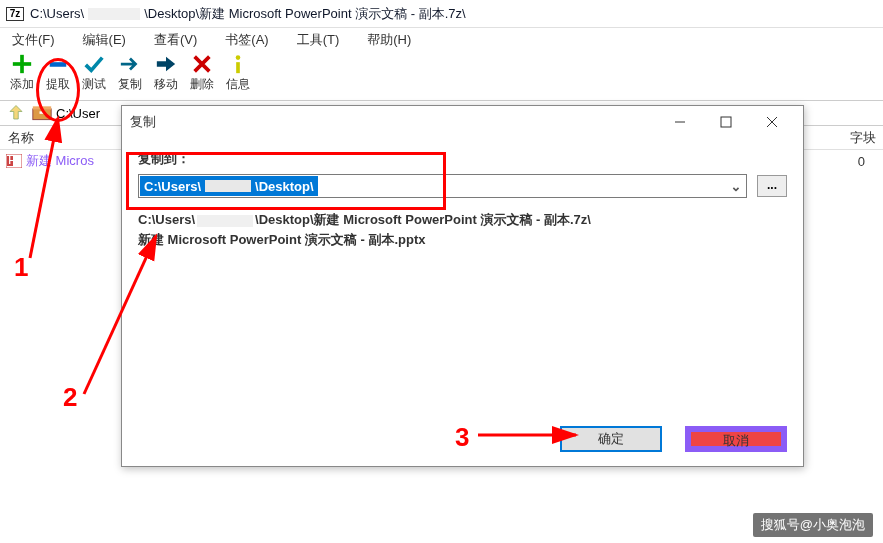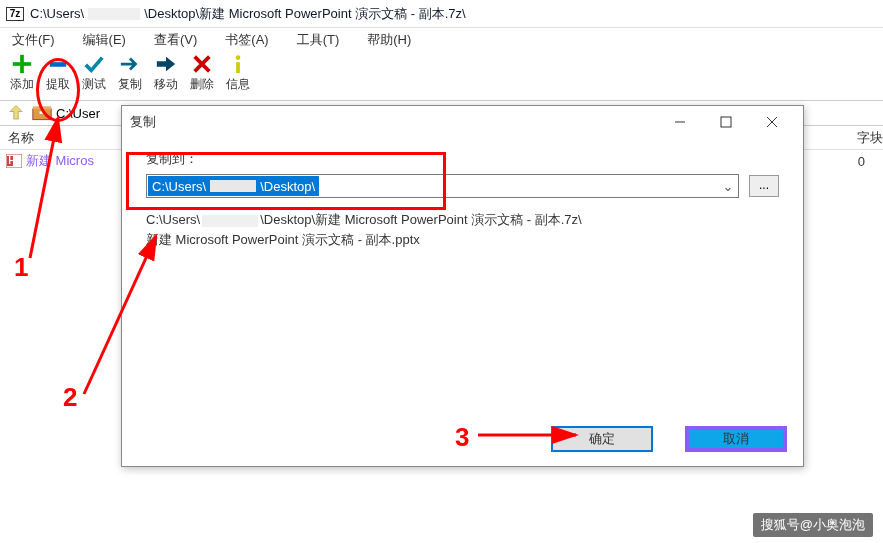--- a/index.html
+++ b/index.html
@@ -18,45 +18,45 @@
 .tool-btn .icon { width: 22px; height: 22px; display: flex; align-items: center; justify-content: center; }
 .tool-btn .label { font-size: 12px; color: #333; margin-top: 1px; }
 
 .addrbar { height: 26px; display: flex; align-items: center; border-top: 1px solid #ccc; border-bottom: 1px solid #ccc; background: #fff; }
 .addrbar .up-icon { width: 32px; display: flex; justify-content: center; }
 .addrbar .arch-icon { width: 20px; height: 16px; margin-right: 4px; }
 
 .list-header { height: 24px; display: flex; border-bottom: 1px solid #e0e0e0; background: #fff; }
 .list-header .col { padding: 3px 8px; color: #333; }
 .list-header .col-name { width: 700px; }
-.list-header .col-size { margin-left: auto; width: 60px; text-align: right; padding-right: 0; }
+.list-header .col-size { margin-left: auto; width: 60px; text-align: right; padding-right: 7px; }
 
 .list-body { background: #fff; position: relative; }
 .list-row { display: flex; align-items: center; height: 22px; padding: 0 6px; }
 .list-row .file-icon { width: 16px; height: 14px; margin-right: 4px; }
 .list-row .cell-name { color: #8b5cf6; }
 .list-row .cell-size { margin-left: auto; padding-right: 12px; color: #333; }
 
 .dialog { position: absolute; left: 121px; top: 105px; width: 683px; height: 362px; background: #fff; border: 1px solid #888; box-shadow: 1px 2px 8px rgba(0,0,0,0.25); display: flex; flex-direction: column; }
 .dlg-title { height: 32px; display: flex; align-items: center; padding: 0 8px; }
 .dlg-title .caption { flex: 1; color: #333; }
 .dlg-title .winbtn { width: 46px; height: 30px; display: flex; align-items: center; justify-content: center; font-size: 14px; font-family: Arial, sans-serif; }
-.dlg-body { flex: 1; padding: 12px 24px; position: relative; }
+.dlg-body { flex: 1; padding: 12px 16px; position: relative; font-weight: bold; }
 .dlg-label { color: #333; margin-bottom: 6px; }
 .dest-row { display: flex; align-items: center; gap: 10px; margin-bottom: 12px; }
 .dest-combo { flex: 1; height: 24px; border: 1px solid #7a7a7a; display: flex; align-items: center; background: #fff; padding: 0 0 0 0; position: relative; }
 .dest-combo .sel { background: #0078d7; color: #fff; padding: 1px 4px; display: flex; align-items: center; height: 20px; margin: 1px; }
 .dest-combo .sel .redact2 { display: inline-block; width: 46px; height: 12px; background: #e8e8e8; margin: 0 4px; }
 .dest-combo .drop { margin-left: auto; width: 20px; text-align: center; color: #555; }
 .dest-browse { width: 30px; height: 22px; border: 1px solid #999; background: #eee; text-align: center; line-height: 18px; font-size: 12px; }
 .file-info { color: #333; margin-bottom: 14px; }
 .path-lines { color: #333; line-height: 1.5; }
 .path-lines .redact3 { display: inline-block; width: 56px; height: 12px; background: #f0f0f0; vertical-align: middle; margin: 0 2px; }
-.dlg-buttons { display: flex; justify-content: flex-end; gap: 32px; padding: 10px 16px 14px; }
-.dlg-buttons button { width: 102px; height: 26px; border: 4px solid #8b5cf6; background: #0ea5e9; color: #333; }
+.dlg-buttons { display: flex; justify-content: flex-end; gap: 23px; padding: 10px 16px 14px; }
+.dlg-buttons button { width: 102px; height: 26px; border: 6px solid #8b5cf6; background: #ef4444; color: #333; }
 .dlg-buttons button.primary { border: 2px solid #0078d7; background: #e1e1e1; }
 
 
 .anno { position: absolute; pointer-events: none; }
 .anno-circle { left: 36px; top: 58px; width: 44px; height: 64px; border: 3px solid #ff0000; border-radius: 50%; }
 .anno-rect { left: 126px; top: 152px; width: 320px; height: 58px; border: 3px solid #ff0000; }
 .anno-text { color: #ff0000; font-size: 26px; font-weight: bold; }
 .anno1 { left: 14px; top: 252px; }
 .anno2 { left: 63px; top: 382px; }
 .anno3 { left: 455px; top: 422px; }

